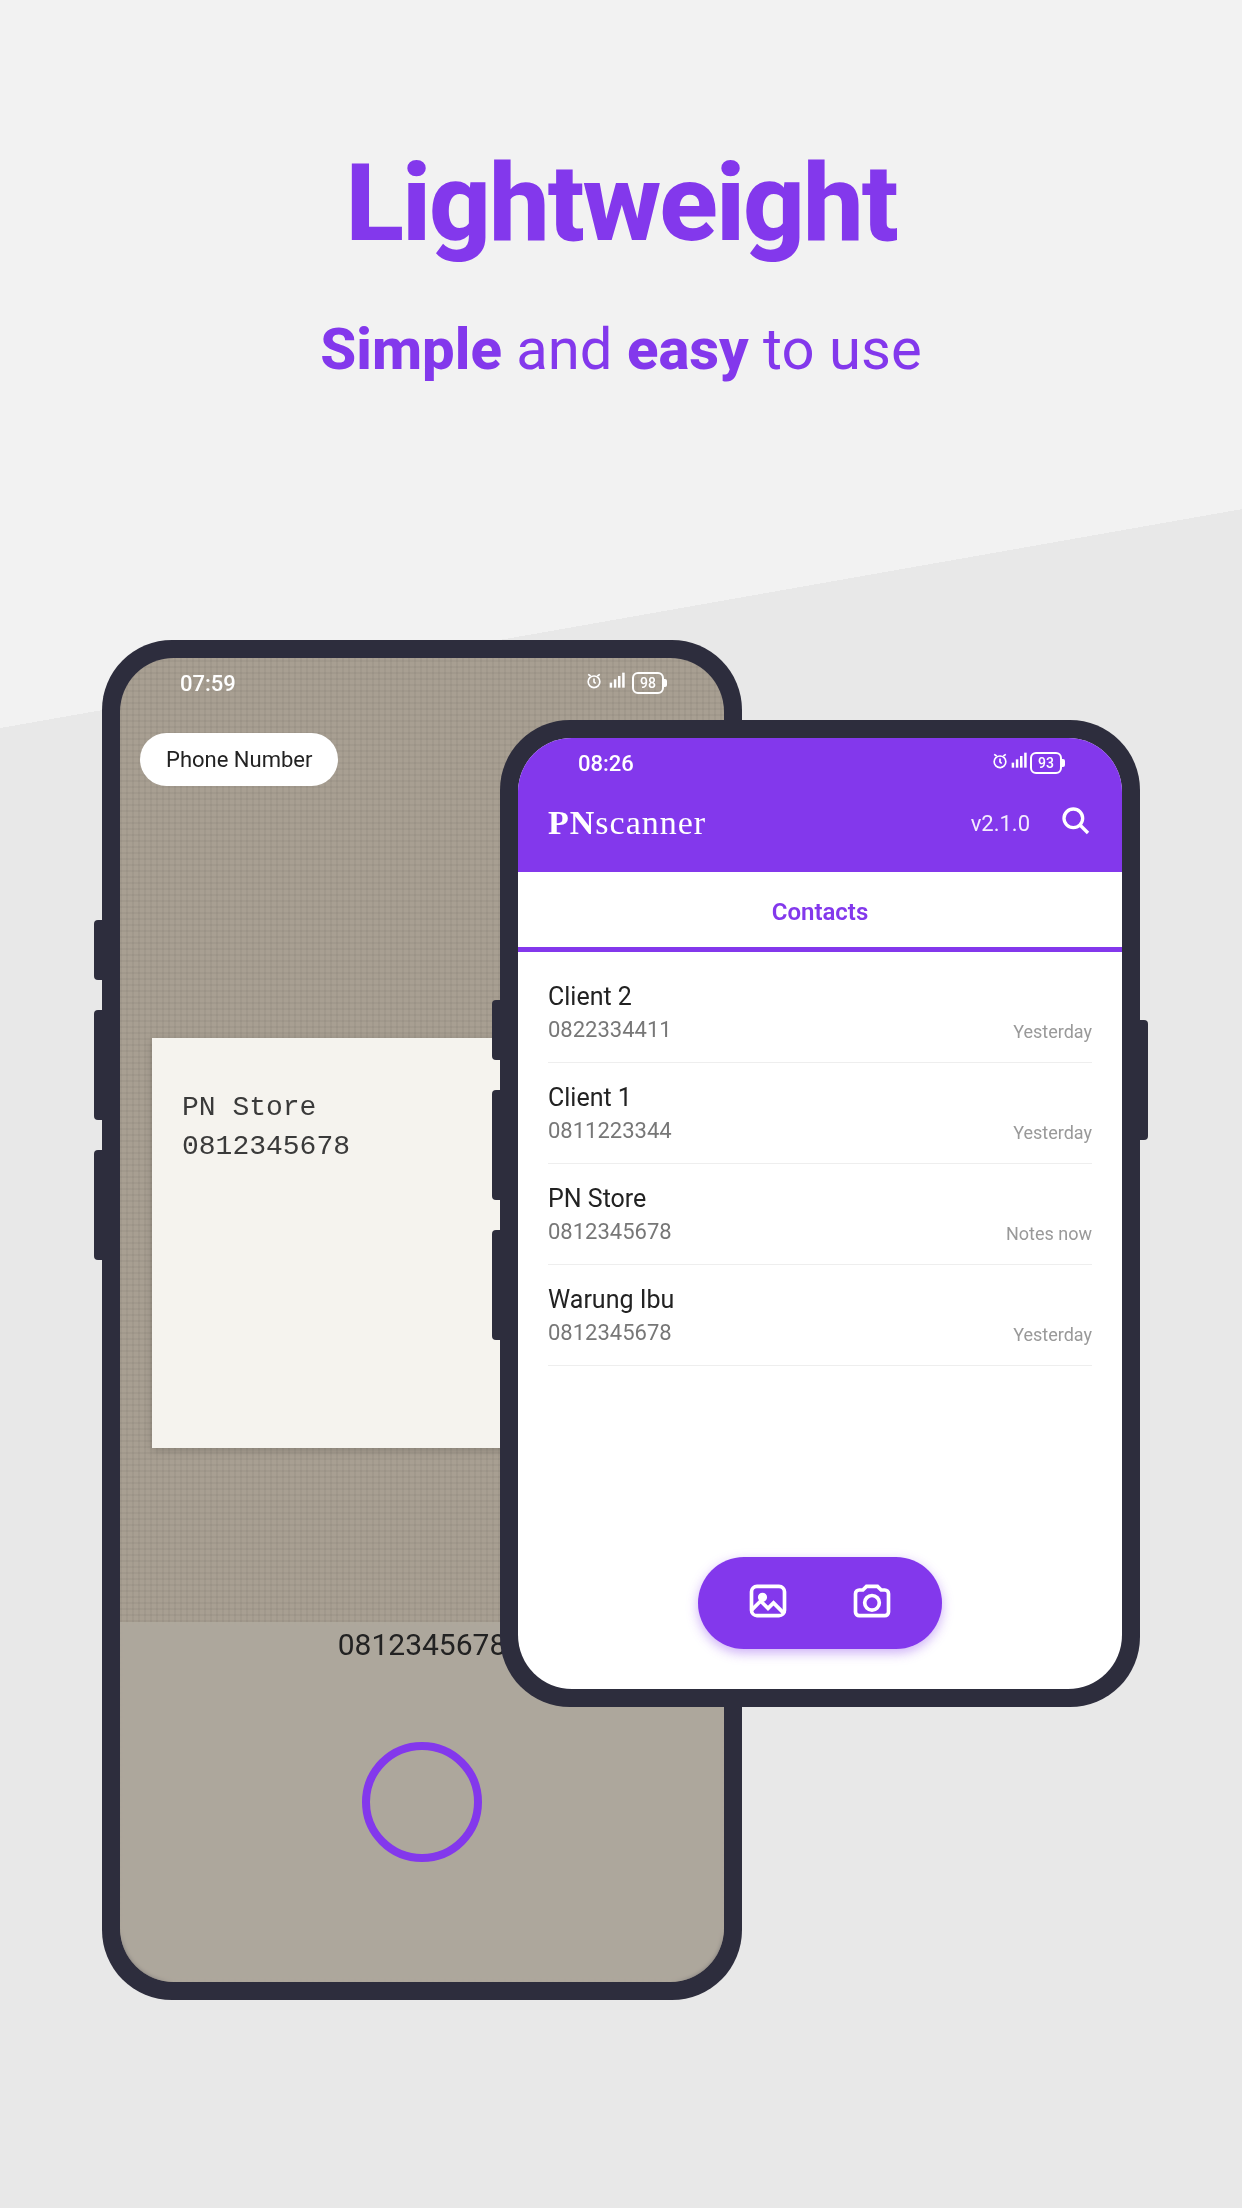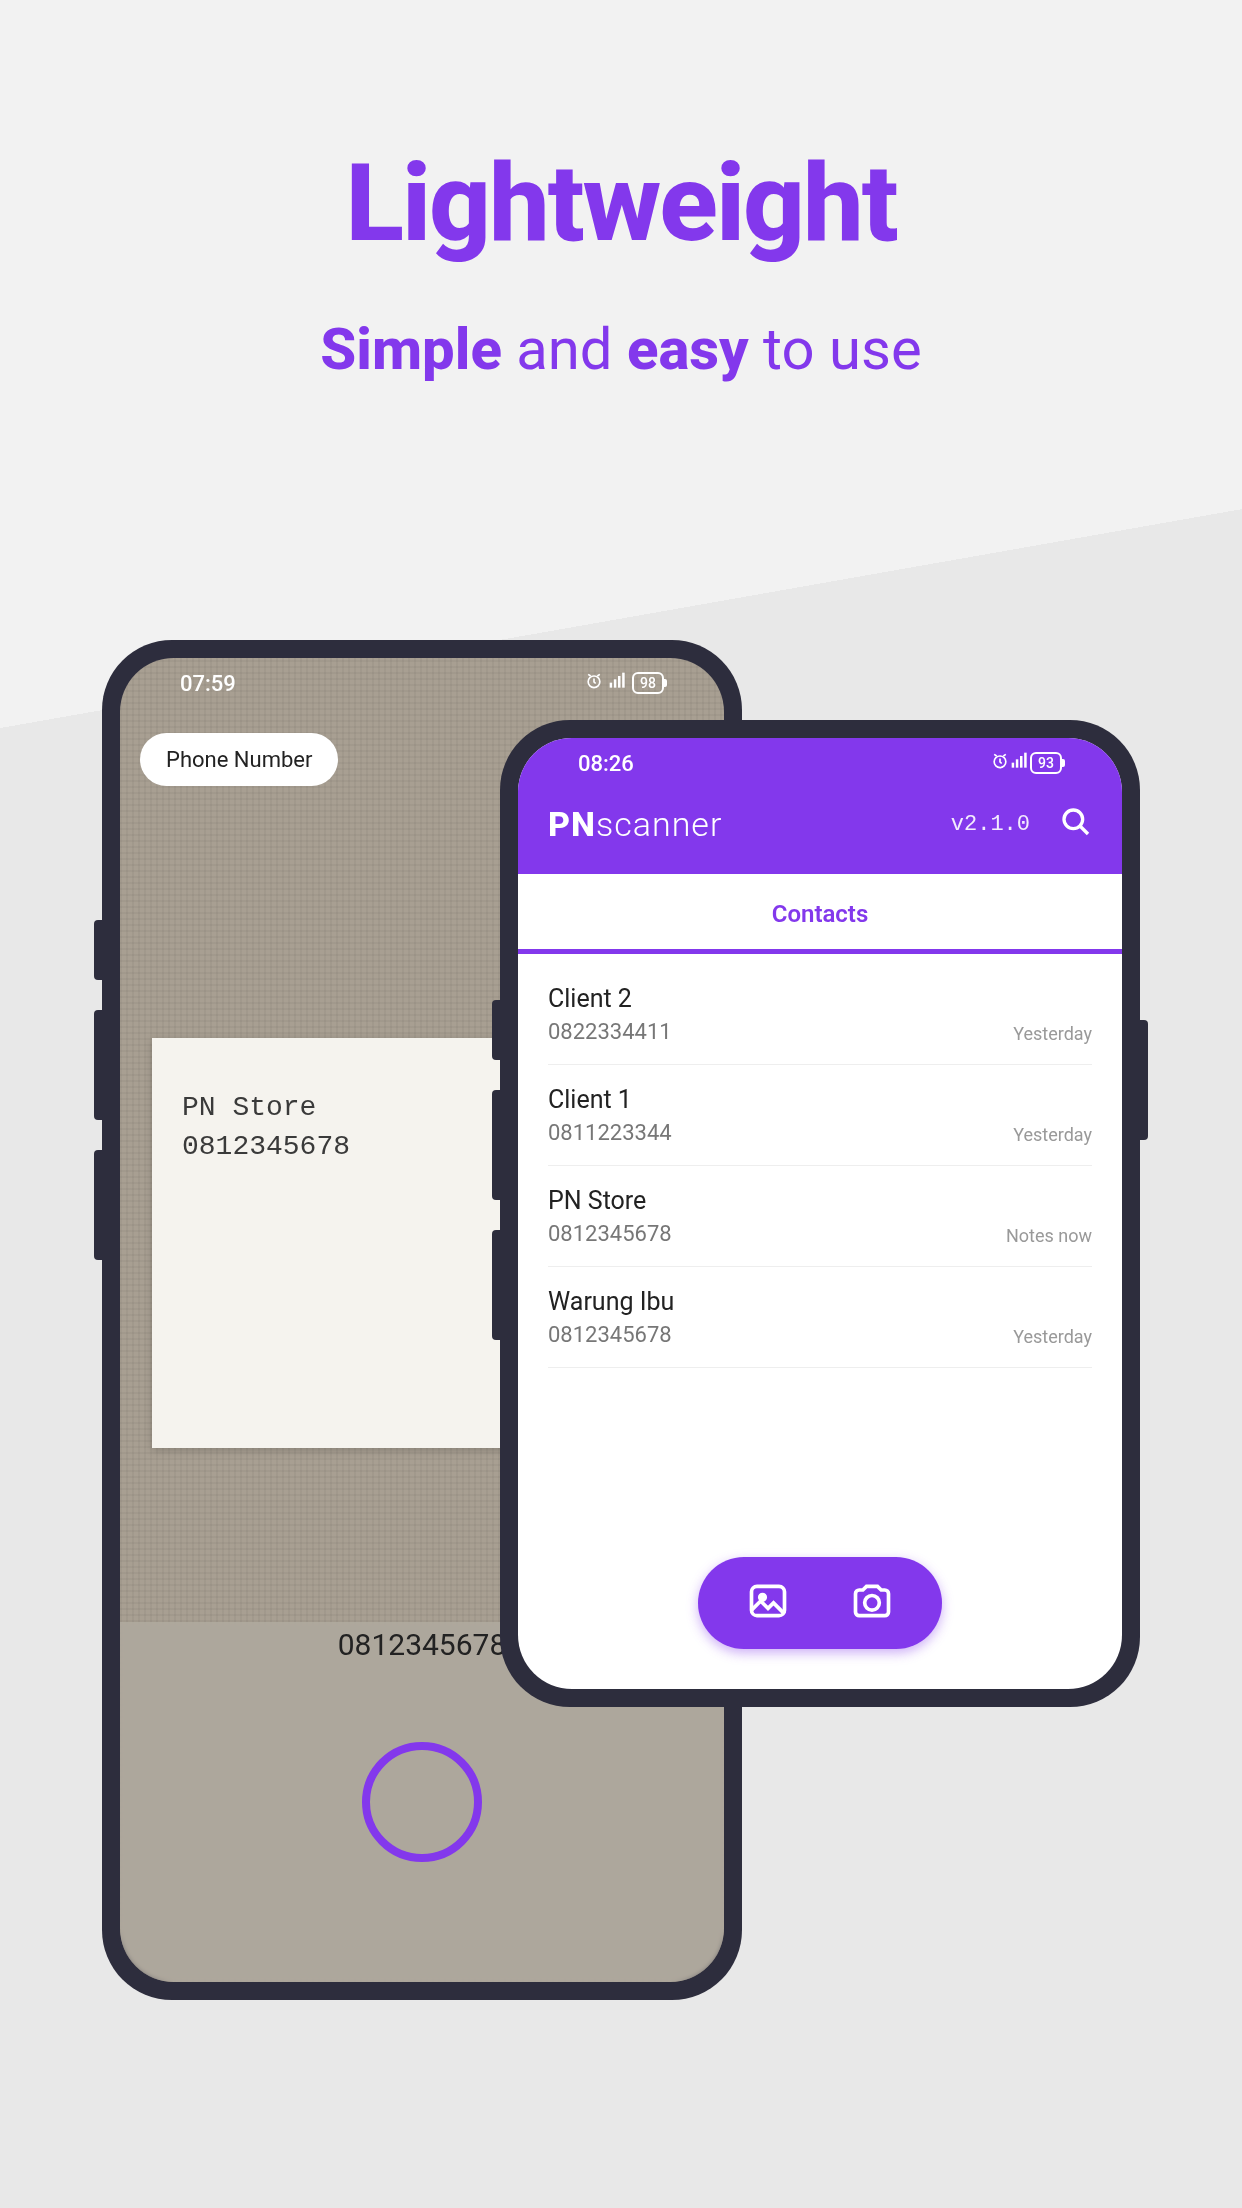--- a/index.html
+++ b/index.html
@@ -249,28 +249,28 @@
   }
   .phone2-titlebar {
     display: flex;
     align-items: center;
     justify-content: space-between;
     padding: 16px 30px 10px 30px;
   }
   .app-title {
     font-size: 34px;
     letter-spacing: 1px;
+    font-family: Liberation Serif, serif;
   }
   .app-title .bold { font-weight: 800; }
   .app-title .thin { font-weight: 300; }
   .titlebar-right {
     display: flex;
     align-items: center;
     gap: 30px;
-    font-family: Liberation Mono, monospace;
   }
   .version {
     font-size: 22px;
     opacity: 0.9;
   }
   .search-icon svg { width: 32px; height: 32px; }
 
   .tabs {
     display: flex;
     background: #fff;

